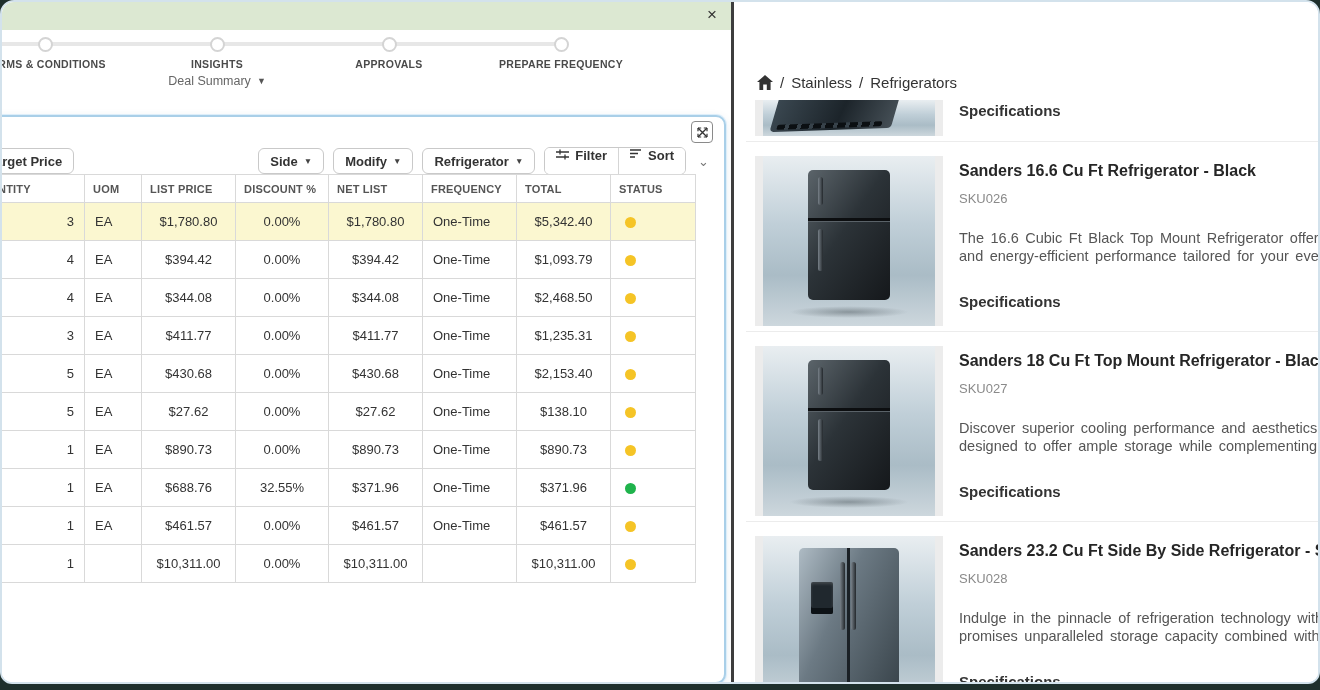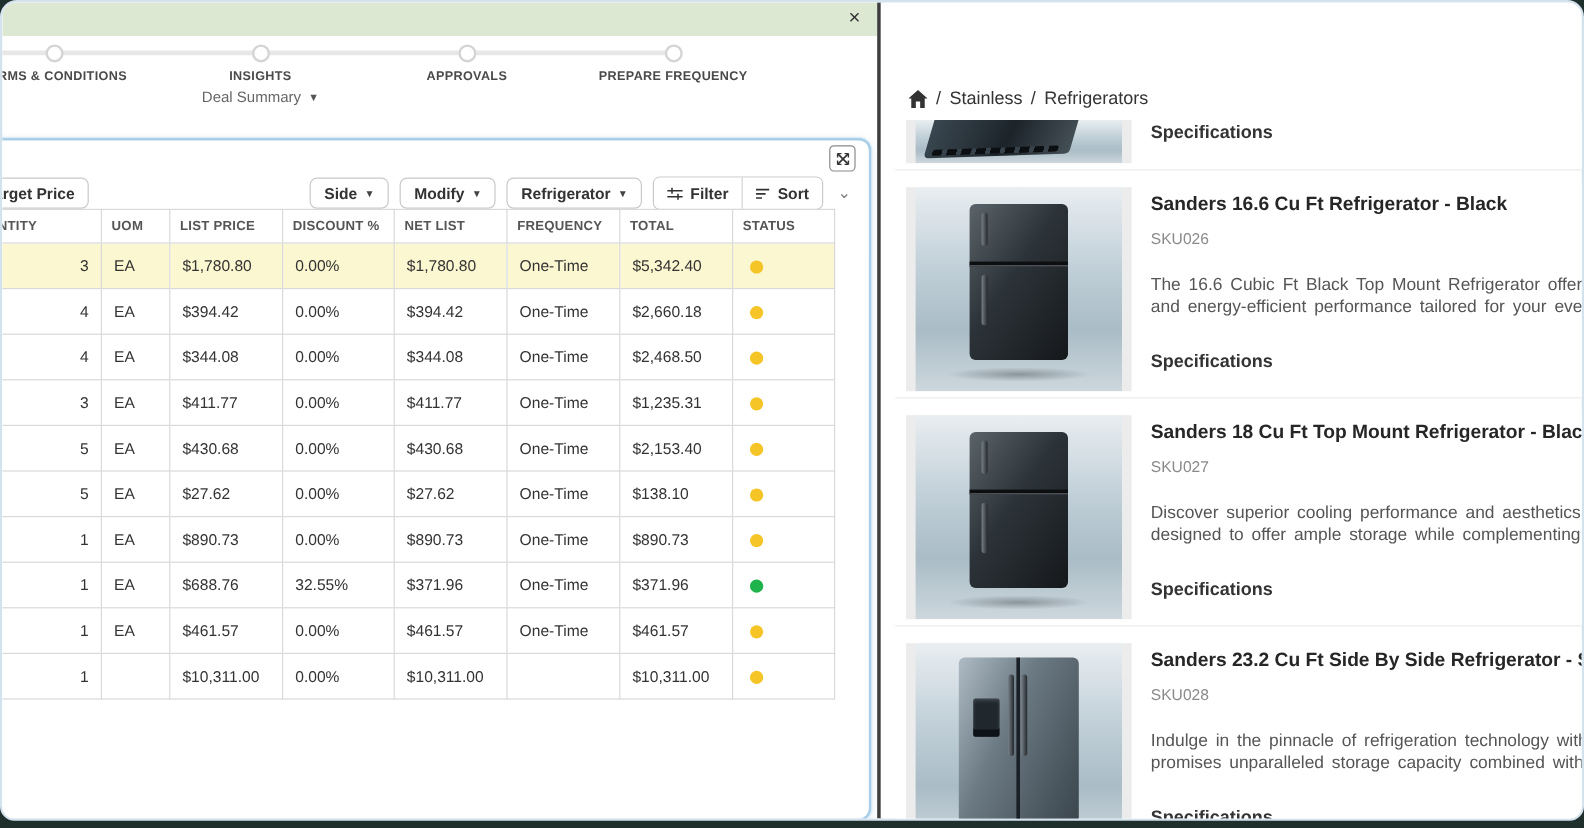--- a/index.html
+++ b/index.html
@@ -59,39 +59,39 @@
     display:inline-flex;align-items:center;gap:6px;cursor:pointer;white-space:nowrap;
     font-family:inherit;
   }
   .tb-btn .caret{font-size:8.5px;color:#444;}
   .tb-left{margin-right:auto;}
   .tb-right{display:flex;align-items:center;gap:9px;}
   .tb-group{
     display:inline-flex;height:26px;border:1px solid #c9c9c9;border-radius:6px;background:#fff;overflow:hidden;
   }
   .tb-group .seg{
-    display:inline-flex;align-items:center;gap:6px;padding:0 11px;
+    display:inline-flex;align-items:flex-start;gap:6px;padding:0 11px;
     font-size:13px;font-weight:600;color:#333;cursor:pointer;background:#fff;border:none;font-family:inherit;
   }
   .tb-group .seg + .seg{border-left:1px solid #d5d5d5;}
   .tb-chevron{font-size:13px;color:#777;padding:0 3px;cursor:pointer;}
   
   .tablewrap{position:absolute;left:0;top:57px;width:731px;}
   table.quote{border-collapse:collapse;width:731px;table-layout:fixed;font-size:13px;color:#333;}
   table.quote th,table.quote td{border:1px solid #d9d9d9;box-sizing:border-box;overflow:hidden;white-space:nowrap;}
   table.quote th{
     height:28px;font-size:11px;font-weight:700;color:#555;text-align:left;
     padding:0 8px;background:#fff;letter-spacing:.2px;
   }
   table.quote td{height:38px;padding:0 10px;background:#fff;}
   table.quote tr.hl td{background:#fbf7d0;}
   
   col.c1{width:120px;}col.c2{width:57px;}col.c3{width:94px;}col.c4{width:93px;}
   col.c5{width:94px;}col.c6{width:94px;}col.c7{width:94px;}col.c8{width:85px;}
-  td.num{text-align:left;padding-right:18px;}
+  td.num{text-align:center;padding-right:18px;}
   td.qty{text-align:right;padding-right:12px;}
   th.h-qty{text-align:right;padding-right:12px;}
   .dot{display:inline-block;width:11px;height:11px;border-radius:50%;margin-left:4px;vertical-align:middle;}
   .dot-yellow{background:#f5c426;}
   .dot-green{background:#1fb34c;}
   
   .divider{position:absolute;left:729px;top:0;width:3px;height:100%;background:#3d3d3d;box-shadow:2px 0 3px rgba(0,0,0,.18);}
   
   .right-panel{position:absolute;left:732px;top:0;right:0;height:100%;background:#fff;}
   .search-box{
@@ -281,21 +281,21 @@
     <td class="num">$5,342.40</td>
     <td><span class="dot dot-yellow"></span></td>
   </tr>
               <tr>
     <td class="qty">4</td>
     <td>EA</td>
     <td class="num">$394.42</td>
     <td class="num">0.00%</td>
     <td class="num">$394.42</td>
     <td>One-Time</td>
-    <td class="num">$2,660.18</td>
+    <td class="num">$1,093.79</td>
     <td><span class="dot dot-yellow"></span></td>
   </tr>
               <tr>
     <td class="qty">4</td>
     <td>EA</td>
     <td class="num">$344.08</td>
     <td class="num">0.00%</td>
     <td class="num">$344.08</td>
     <td>One-Time</td>
     <td class="num">$2,468.50</td>

